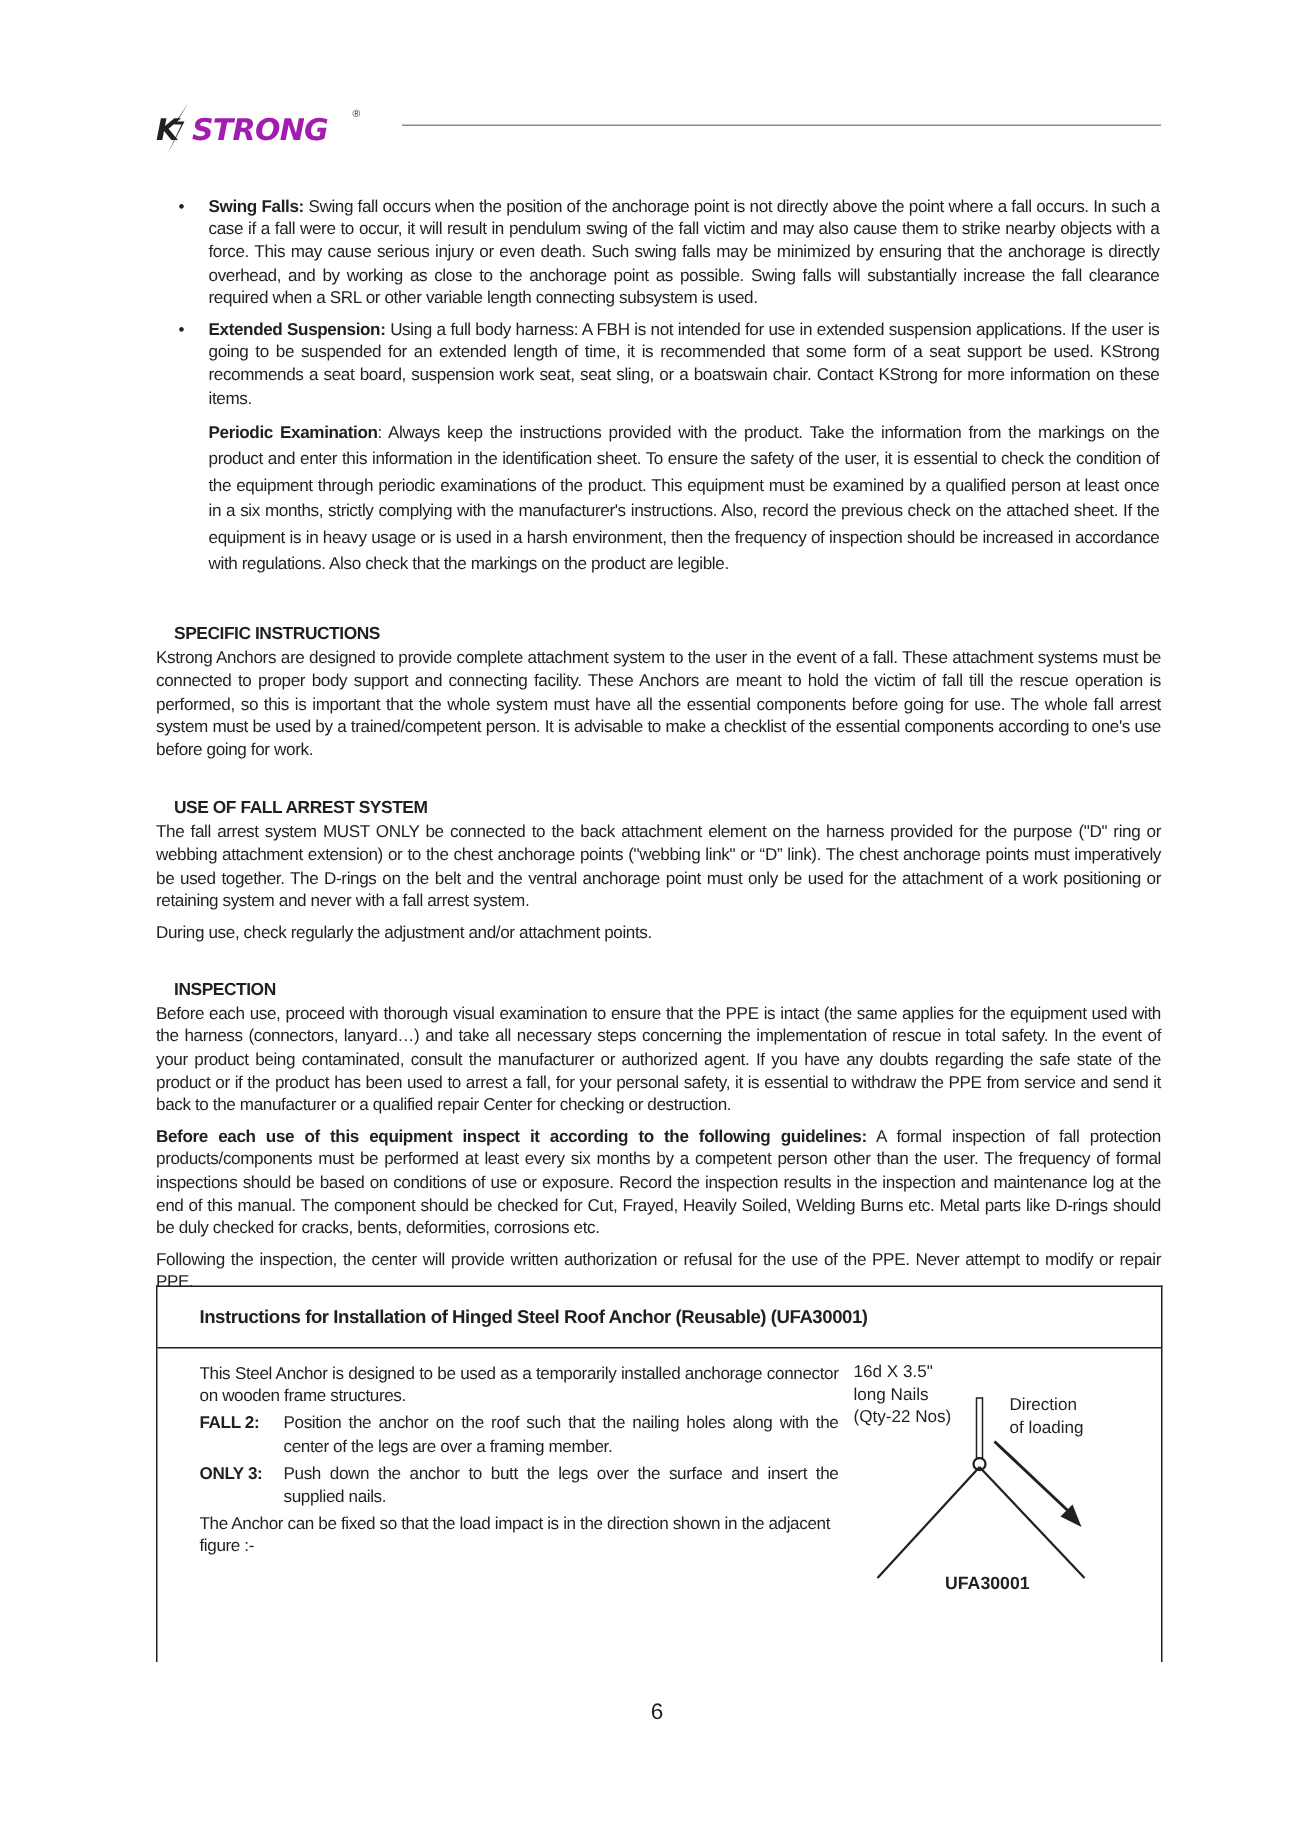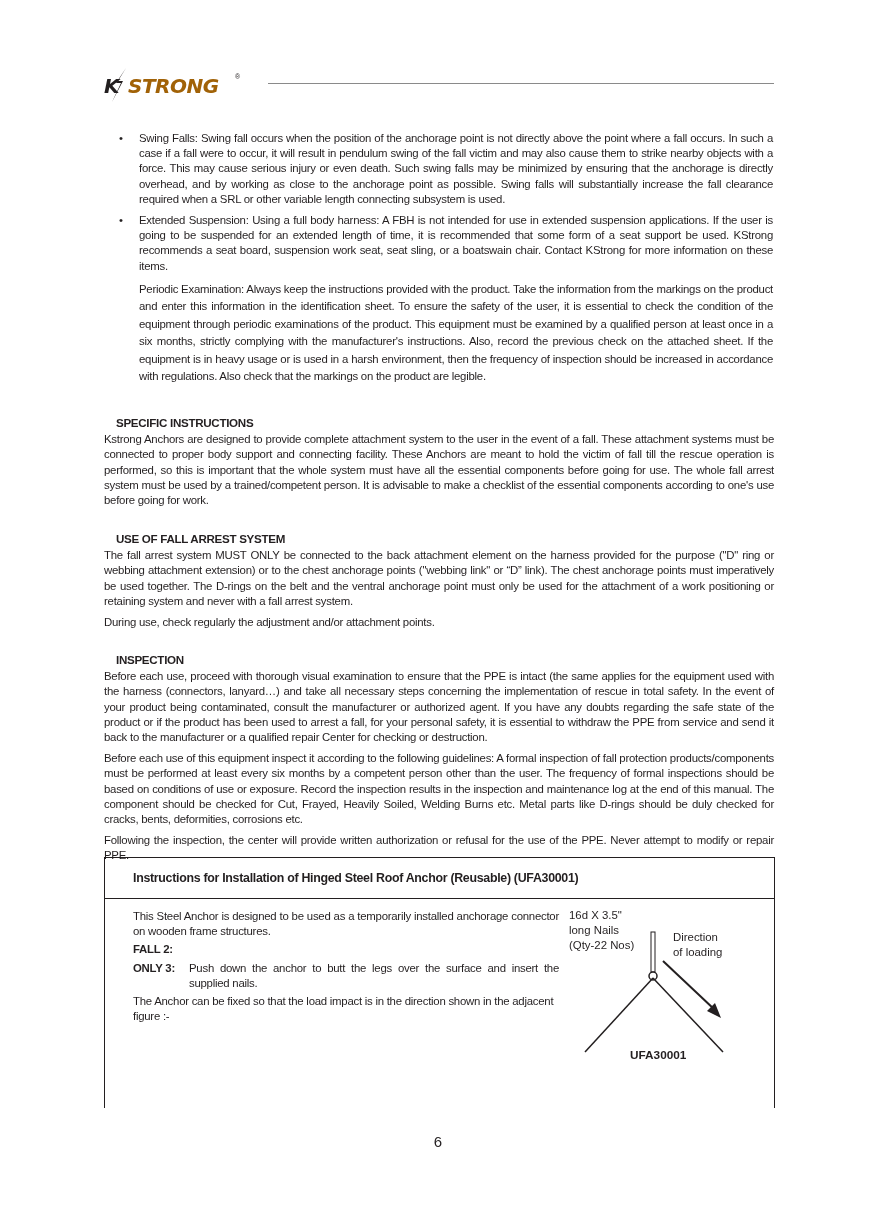--- a/index.html
+++ b/index.html
@@ -3,29 +3,29 @@
 <meta charset="utf-8">
 <style>
   html, body { margin: 0; padding: 0; background: #ffffff; }
   body { width: 876px; height: 1226px; position: relative; overflow: hidden;
          font-family: "Liberation Sans", sans-serif; color: #231f20; }
   .page { position: absolute; left: 0; top: 0; width: 876px; height: 1226px; }
 
   
   .logo { position: absolute; left: 104px; top: 68px; height: 34px; width: 140px; }
   .logo-text { position: absolute; left: 14px; top: 6px; font-family: "DejaVu Sans", sans-serif;
-               font-weight: bold; font-style: italic; font-size: 20px; letter-spacing: -0.5px; color: #a16207; }
+               font-weight: bold; font-style: italic; font-size: 20px; letter-spacing: -0.5px; color: #a21caf; }
   .logo-k { position: absolute; left: 0; top: 6px; font-family: "DejaVu Sans", sans-serif;
             font-weight: bold; font-style: italic; font-size: 20px; color: #231f20; }
   .logo-bolt { position: absolute; left: 6px; top: 0; }
   .logo-reg { position: absolute; left: 131px; top: 5px; font-size: 7px; }
   .header-rule { position: absolute; left: 268px; top: 83px; width: 506px; height: 1px; background: #8a8a8a; }
 
   .text { font-size: 11.4px; line-height: 15.2px; text-align: justify; letter-spacing: -0.25px; }
-  .text b { font-weight: normal; }
+  .text b { font-weight: bold; }
 
   .bullet-block { position: absolute; left: 119px; width: 654px; }
   .bullet-block .bullet { position: absolute; left: 0; top: 0; }
   .bullet-block .body { margin-left: 20px; }
 
   .section { position: absolute; left: 104px; width: 670px; }
   .section h3 { font-size: 11.6px; font-weight: bold; margin: 0 0 2px 12px; letter-spacing: -0.3px; }
   .section p { margin: 0 0 6px 0; }
 
   
@@ -97,20 +97,21 @@
   </div>
 
   <div class="box">
     <div class="box-head">
       <div class="box-title">Instructions for Installation of Hinged Steel Roof Anchor (Reusable) (UFA30001)</div>
     </div>
     <div class="box-body text">
       <p>This Steel Anchor is designed to be used as a temporarily installed anchorage connector on wooden frame structures.</p>
       <div class="step">
         <span class="step-label">FALL 2:</span>
+        <span class="step-text">Position the anchor on the roof such that the nailing holes along with the center of the legs are over a framing member.</span>
       </div>
       <div class="step">
         <span class="step-label">ONLY 3:</span>
         <span class="step-text">Push down the anchor to butt the legs over the surface and insert the supplied nails.</span>
       </div>
       <p style="text-align:left;">The Anchor can be fixed so that the load impact is in the direction shown in the adjacent figure :-</p>
     </div>
 
     <div class="fig">
       <div class="fig-label" style="left:4px; top:0px;">

